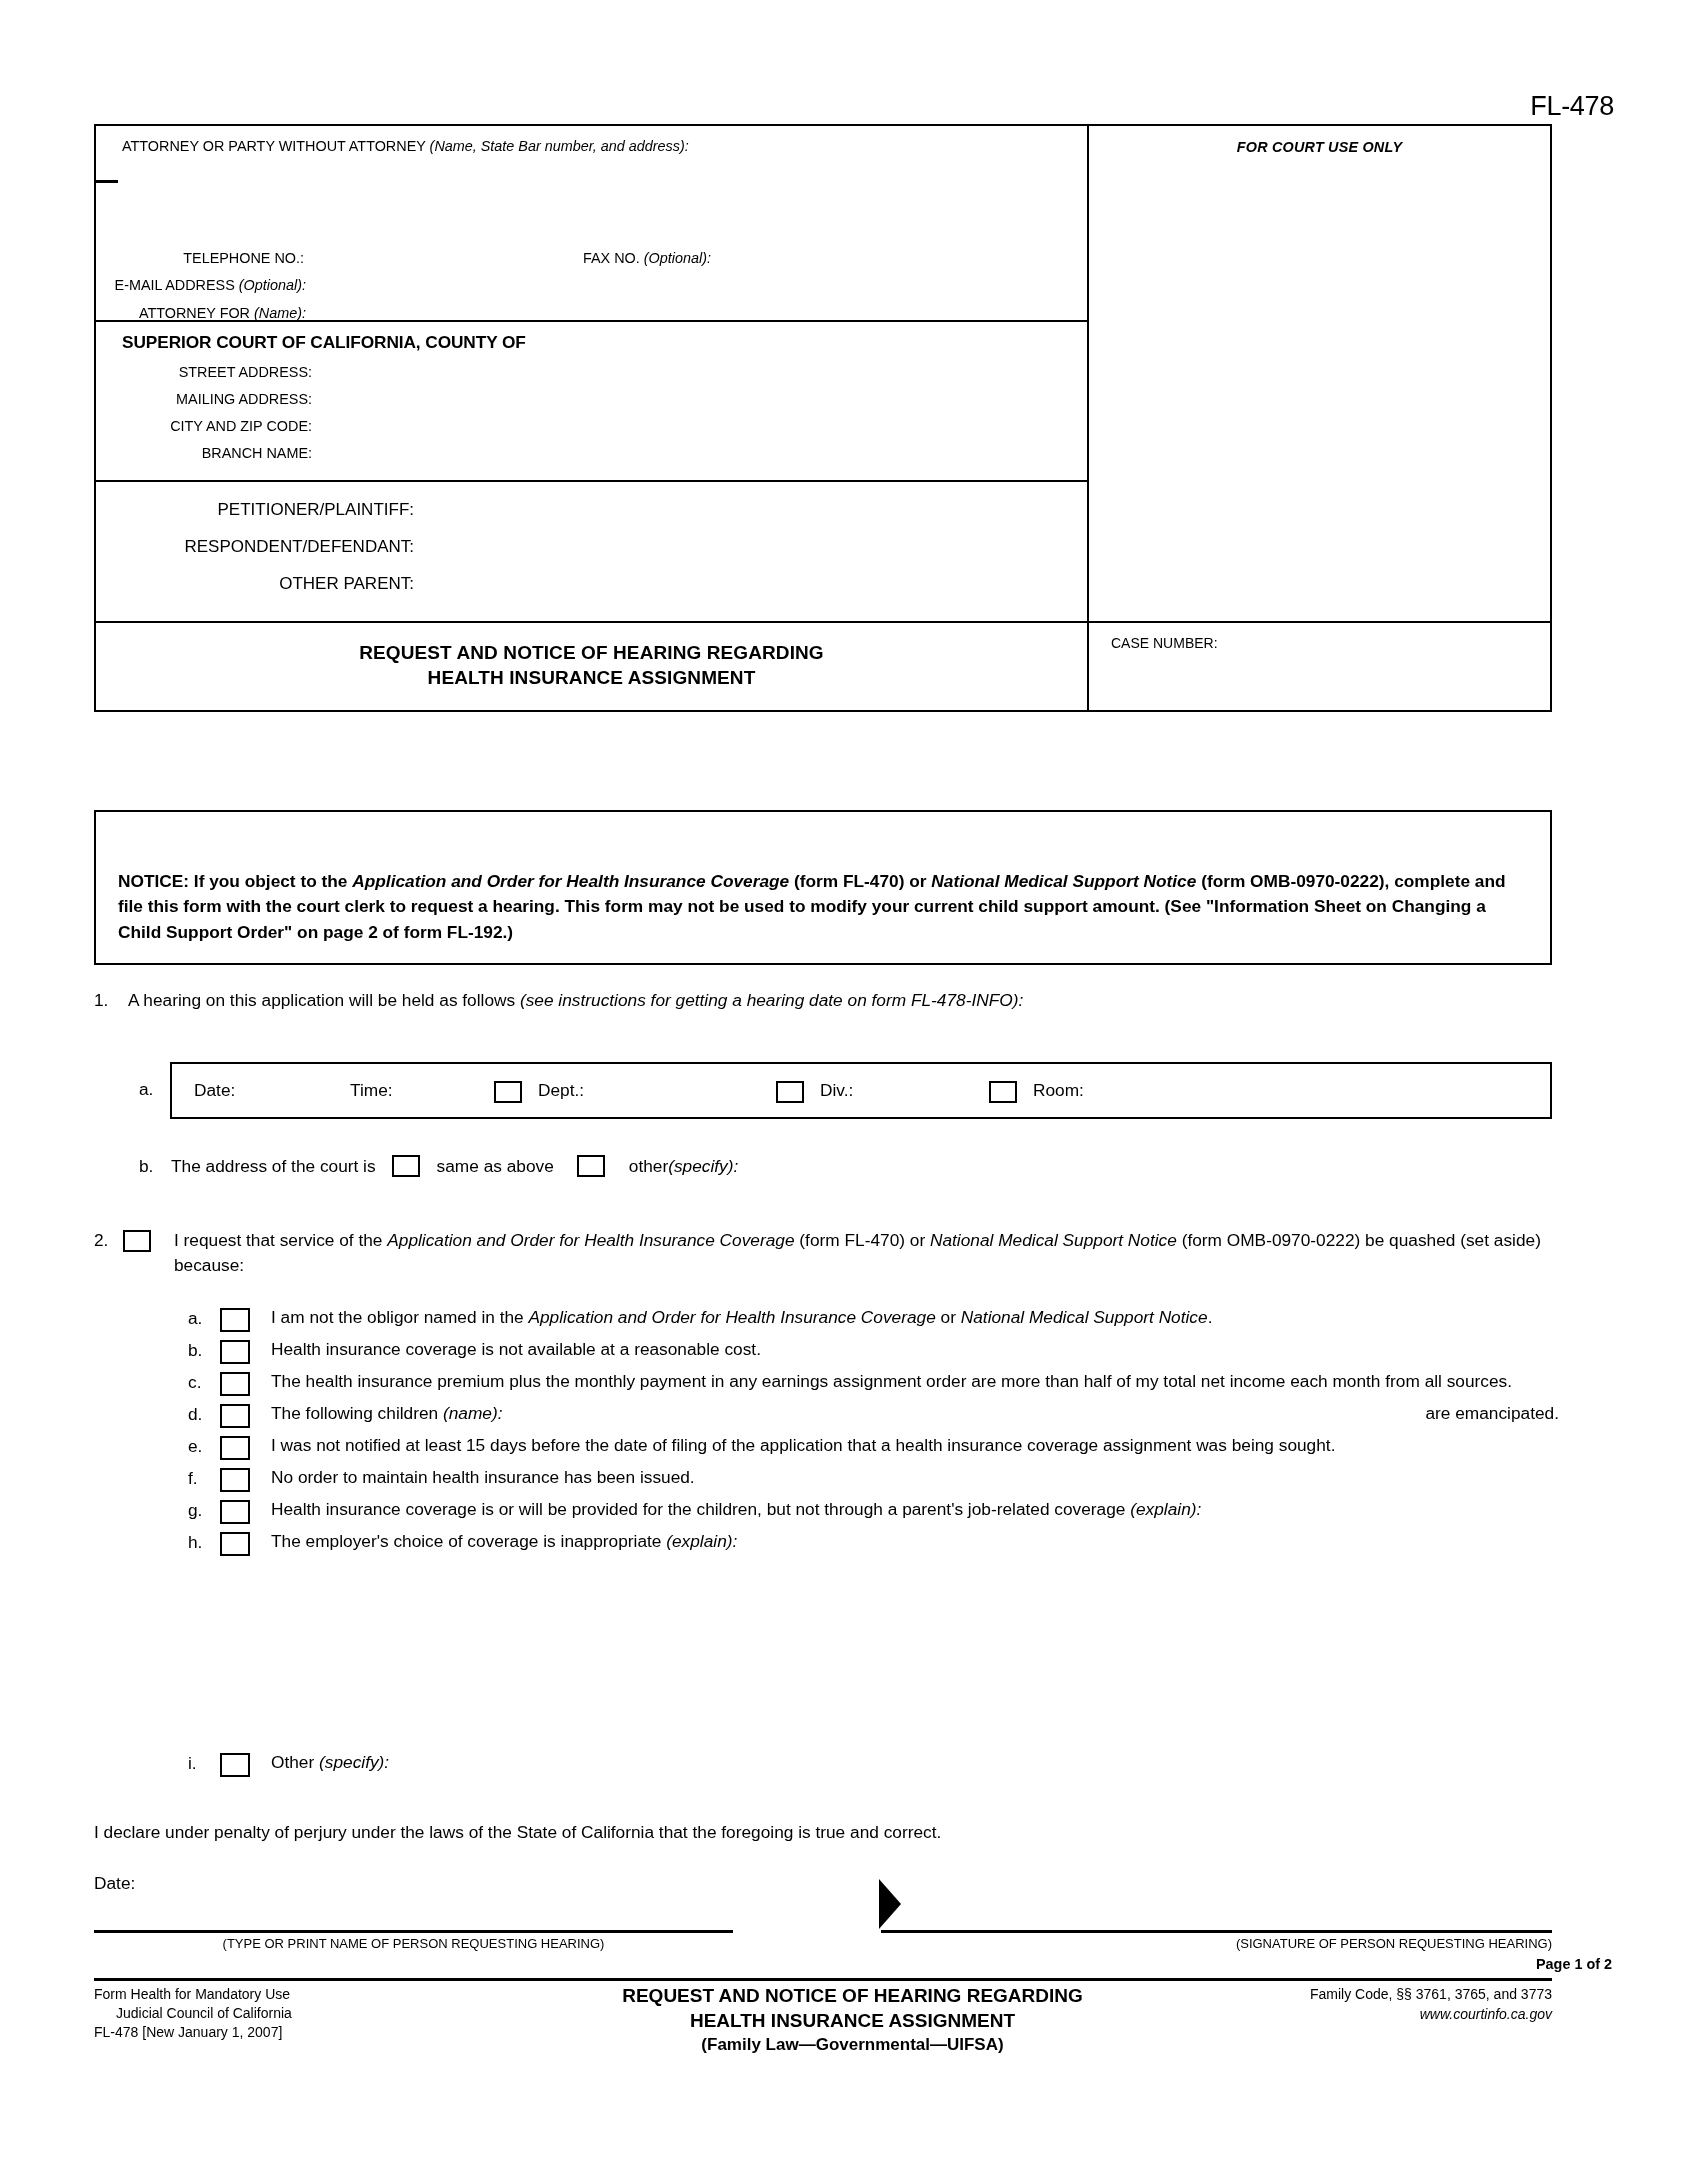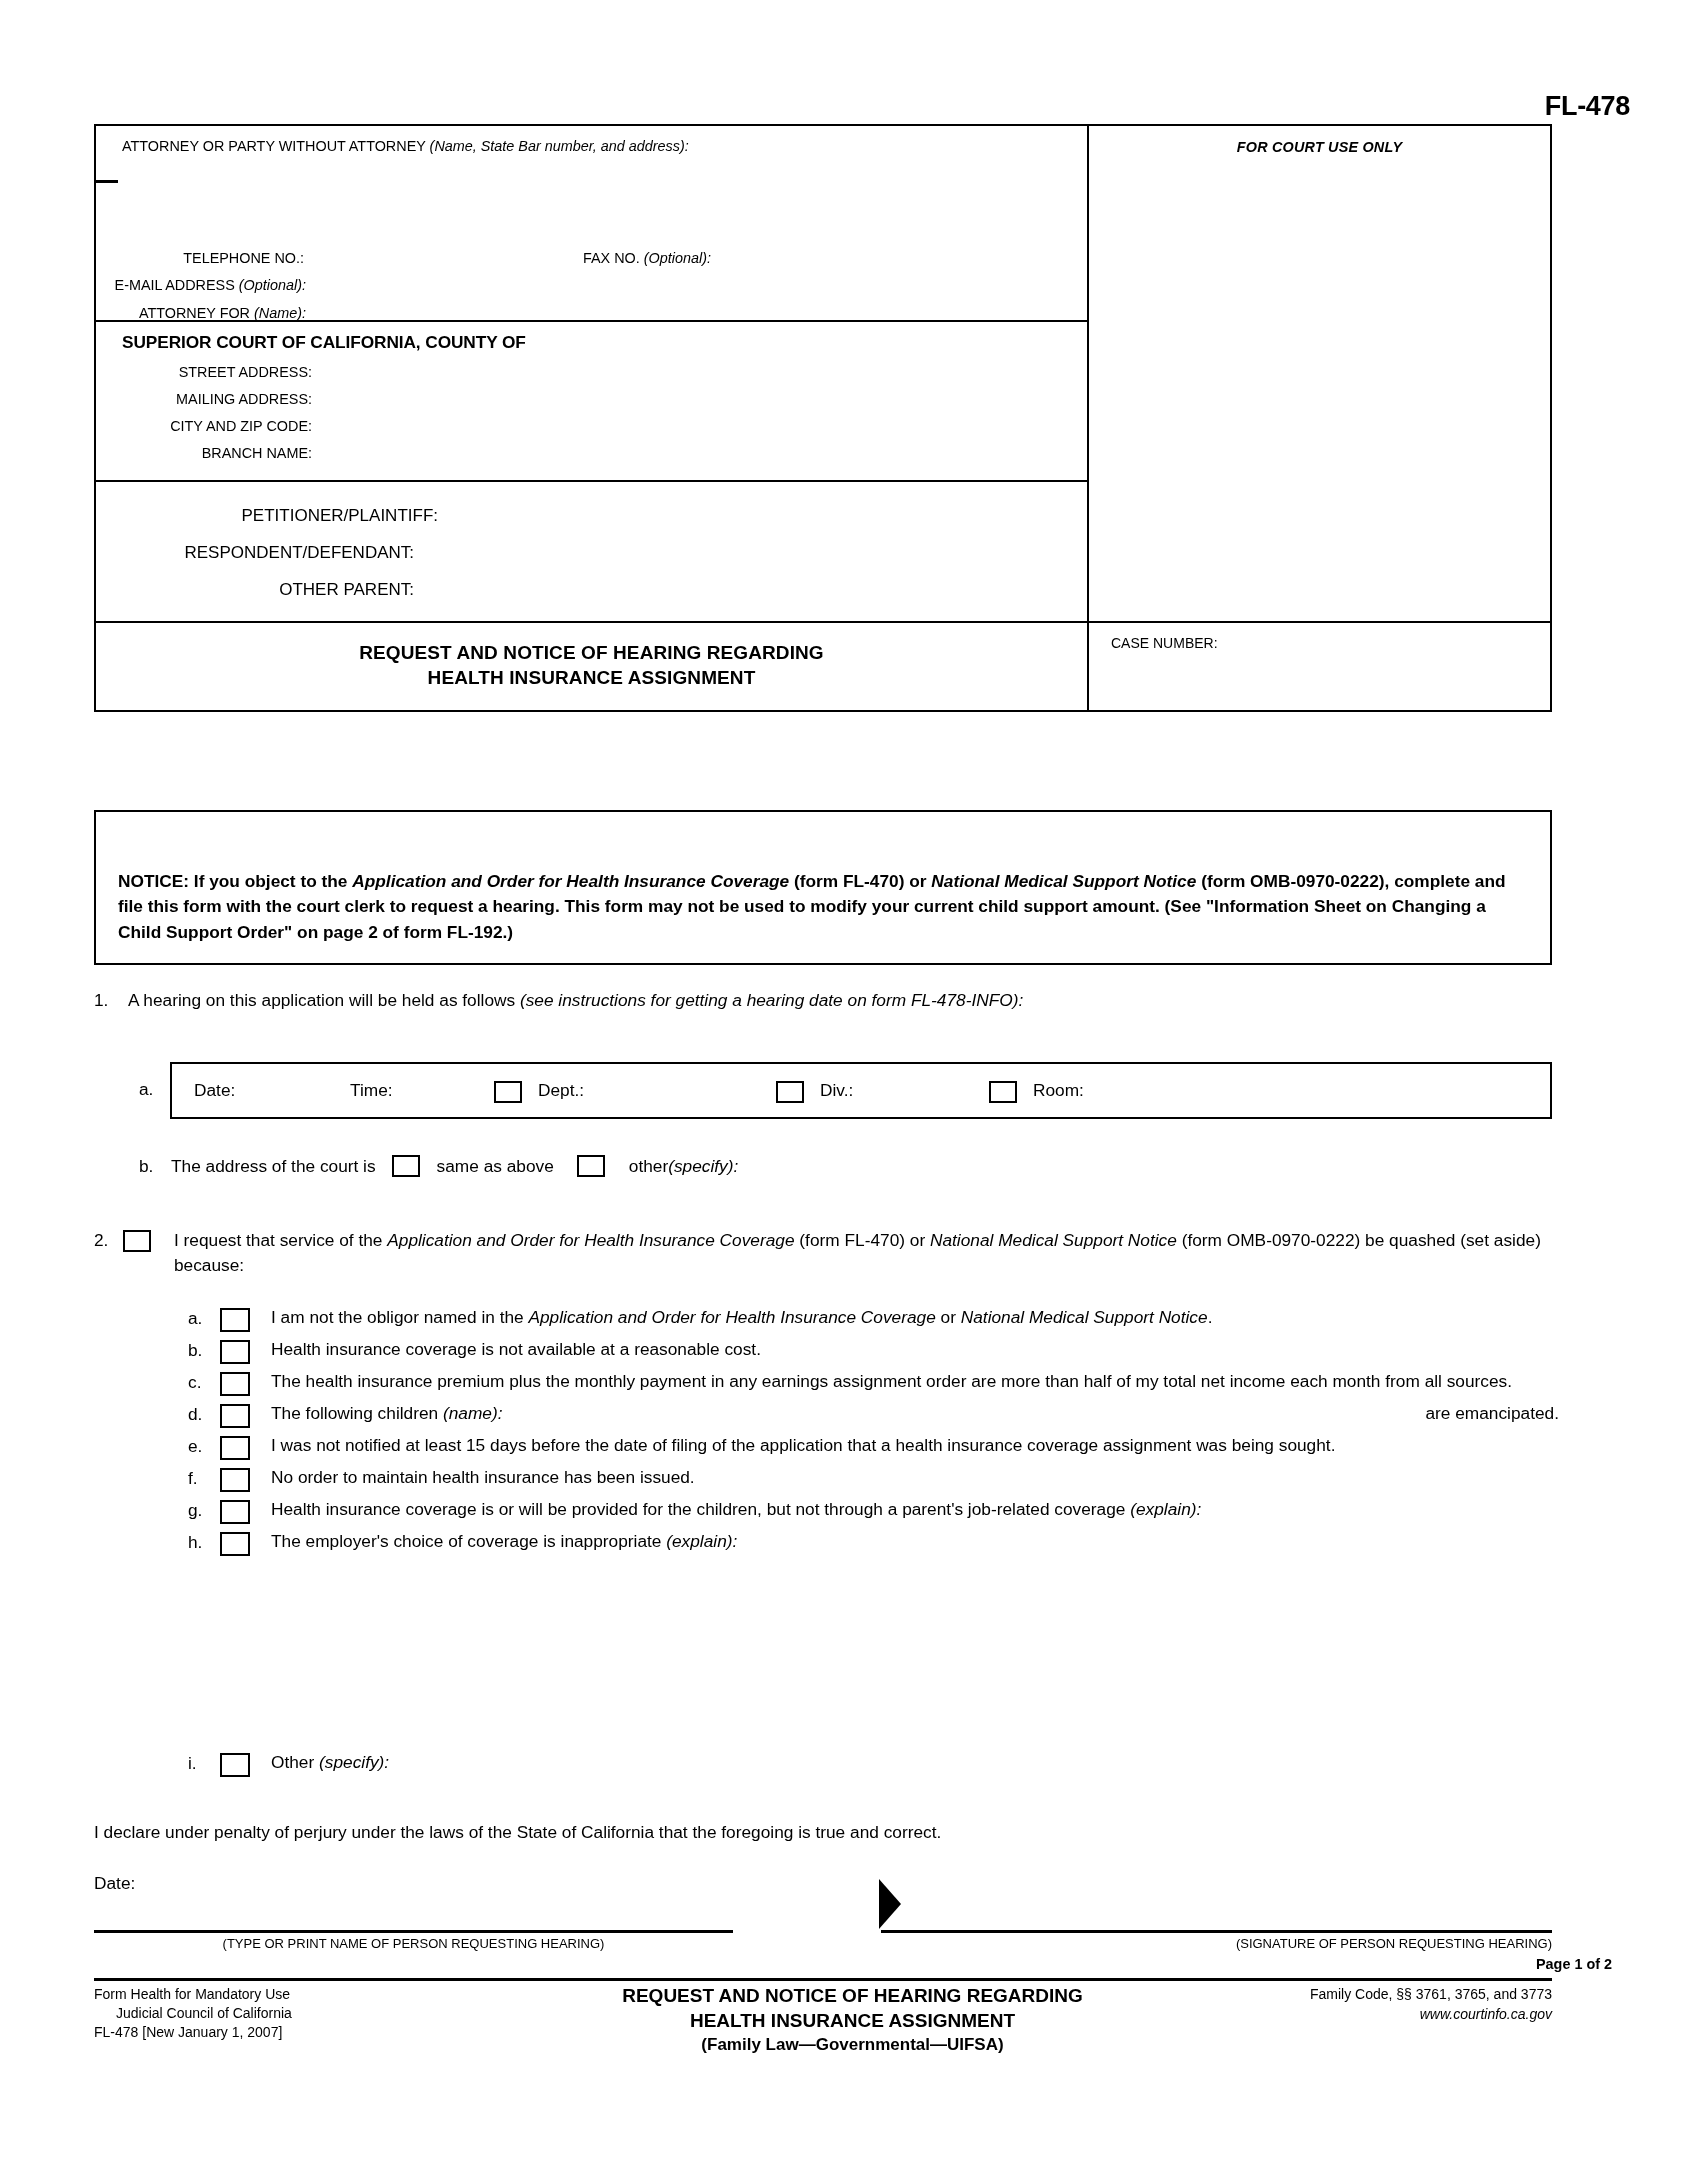--- a/index.html
+++ b/index.html
@@ -15,24 +15,24 @@
     position: relative;
     width: 1683px;
     height: 2178px;
     background: #ffffff;
     overflow: hidden;
   }
 
   
   .form-number {
     position: absolute;
-    right: 53px;
+    right: 69px;
     top: 91px;
     font-size: 27px;
-    font-weight: bold;
+    font-weight: normal;
     letter-spacing: -0.3px;
   }
 
   
   .caption {
     position: absolute;
     left: 94px;
     top: 124px;
     width: 1458px;
     border: 2.5px solid #000;
@@ -139,21 +139,21 @@
     box-sizing: border-box;
     position: relative;
     padding-top: 12px;
   }
   .party-line {
     font-size: 17px;
     width: 318px;
     text-align: right;
     margin-top: 17px;
   }
-  .party-line.first { margin-top: 12px; padding-left: 24px; }
+  .party-line.first { margin-top: 6px; }
 
   .cap-bottom {
     display: flex;
     border-top: 2.5px solid #000;
     min-height: 87px;
   }
   .cap-bottom-left {
     width: 993px;
     box-sizing: border-box;
     border-right: 2.5px solid #000;

